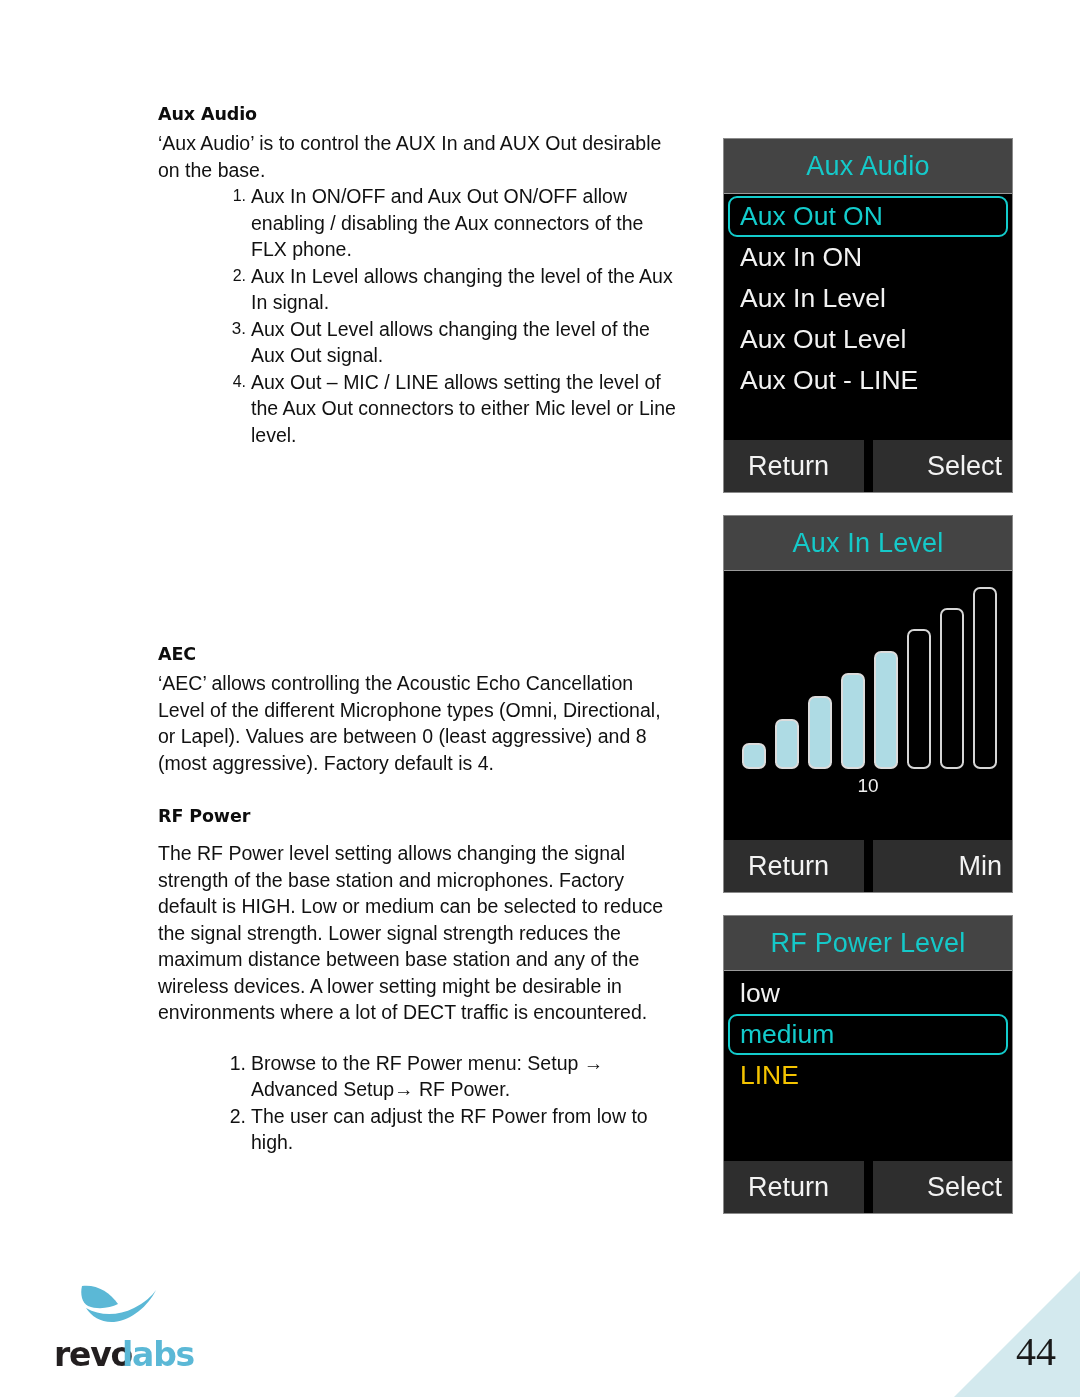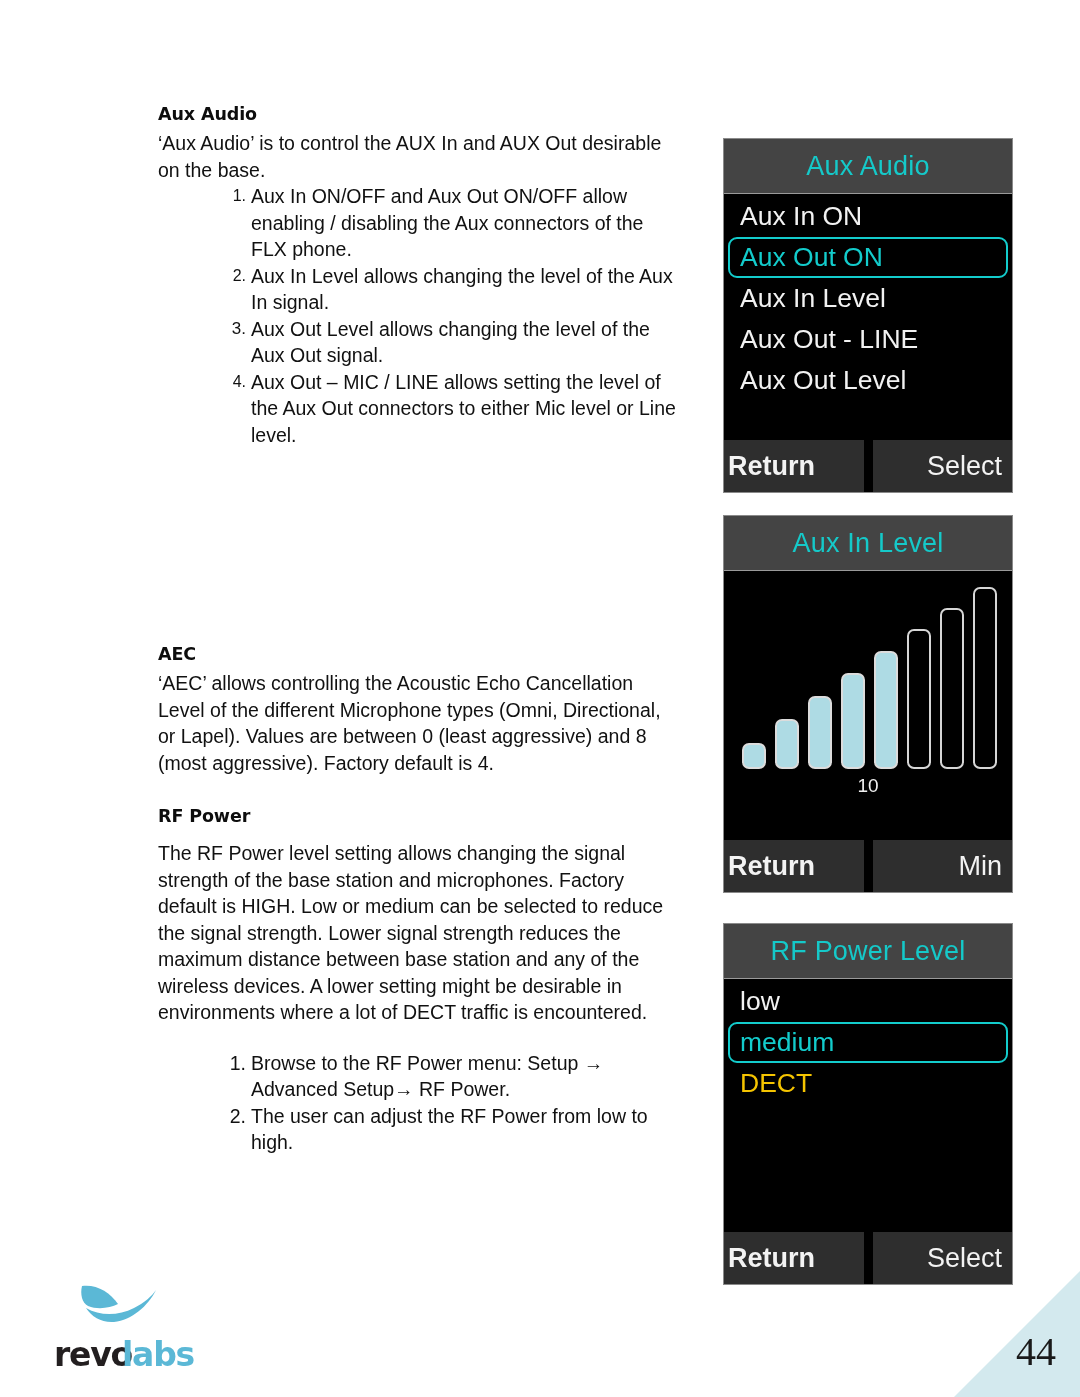--- a/index.html
+++ b/index.html
@@ -81,21 +81,21 @@
   .screen {
     width: 290px;
     background: #000000;
     border: 1px solid #8a8a8a;
     box-sizing: border-box;
     position: relative;
     font-family: "Liberation Sans", sans-serif;
   }
   .screen.s1 { height: 355px; }
   .screen.s2 { height: 378px; margin-top: 22px; }
-  .screen.s3 { height: 362px; margin-top: 30px; }
+  .screen.s3 { height: 299px; margin-top: 22px; }
 
   .scr-title {
     height: 54px;
     background: #444444;
     color: #15c9c9;
     font-size: 27px;
     display: flex;
     align-items: center;
     justify-content: center;
     letter-spacing: 0.2px;
@@ -141,21 +141,21 @@
   .sk {
     background: #2e2e2e;
     height: 52px;
     display: flex;
     align-items: center;
     font-size: 27px;
     color: #f3f3f3;
     box-sizing: border-box;
     padding-left: 9px;
   }
-  .sk.left  { width: 140px; padding-left: 4px; justify-content: flex-start; font-weight: bold; }
+  .sk.left  { width: 140px; padding-left: 24px; justify-content: flex-start; }
   .sk.sep   { width: 3px; background: #000; }
   .sk.right { flex: 1; padding-right: 10px; justify-content: flex-end; }
 
   
   .meter {
     position: absolute;
     left: 14px;
     top: 18px;
     width: 262px;
     height: 180px;
@@ -270,25 +270,25 @@
     </li>
   </ol>
 </div>
 
 <div class="screens">
 
   <div class="screen s1">
     <div class="scr-title">Aux Audio</div>
     <div class="scr-body">
       <div class="menu-list">
+        <div class="menu-item selected">Aux Out ON</div>
         <div class="menu-item">Aux In ON</div>
-        <div class="menu-item selected">Aux Out ON</div>
         <div class="menu-item">Aux In Level</div>
+        <div class="menu-item">Aux Out Level</div>
         <div class="menu-item">Aux Out - LINE</div>
-        <div class="menu-item">Aux Out Level</div>
       </div>
     </div>
     <div class="softkeys">
       <div class="sk left">Return</div>
       <div class="sk sep"></div>
       <div class="sk right">Select</div>
     </div>
   </div>
 
   <div class="screen s2">
@@ -312,21 +312,21 @@
       <div class="sk right">Min</div>
     </div>
   </div>
 
   <div class="screen s3">
     <div class="scr-title">RF Power Level</div>
     <div class="scr-body">
       <div class="menu-list">
         <div class="menu-item">low</div>
         <div class="menu-item selected">medium</div>
-        <div class="menu-item highlight-gold">DECT</div>
+        <div class="menu-item highlight-gold">LINE</div>
       </div>
     </div>
     <div class="softkeys">
       <div class="sk left">Return</div>
       <div class="sk sep"></div>
       <div class="sk right">Select</div>
     </div>
   </div>
 </div>
 

